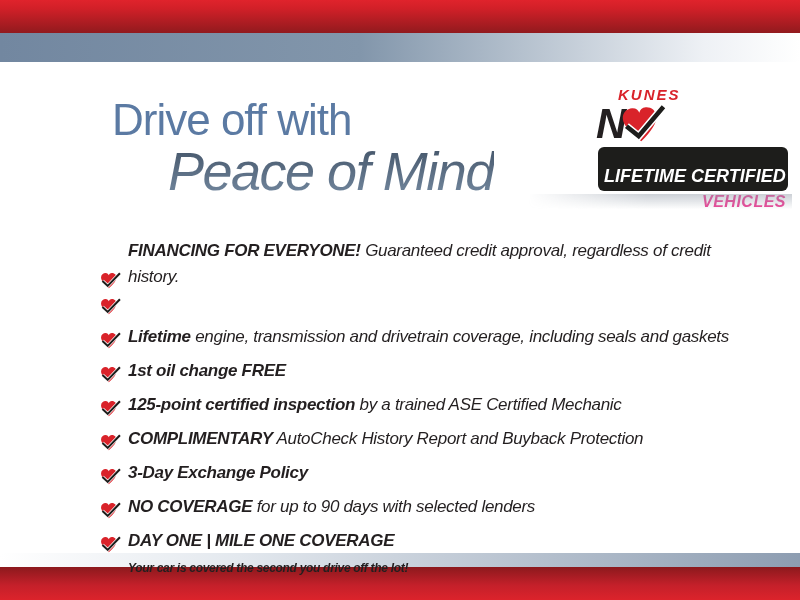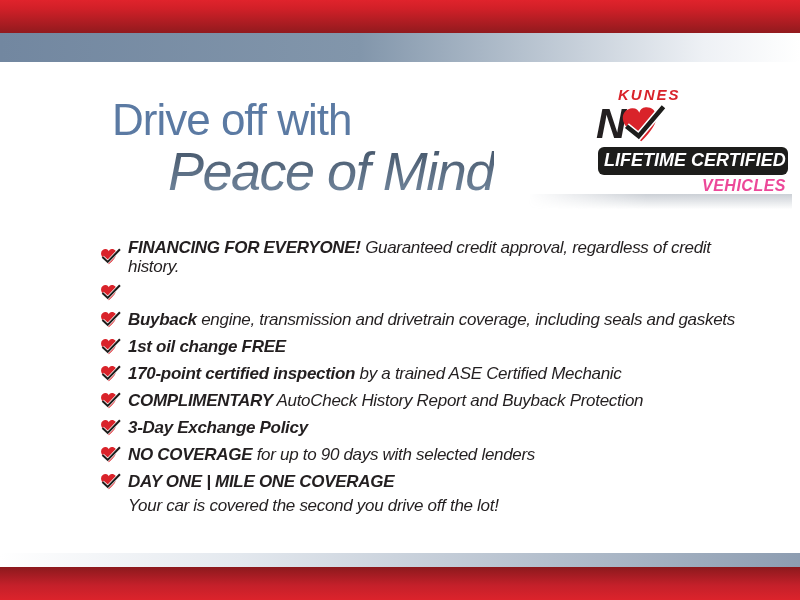--- a/index.html
+++ b/index.html
@@ -52,50 +52,50 @@
   .logo-main{
     display:flex;align-items:flex-end;margin-top:1px;margin-left:-2px;
     font-size:42px;font-weight:900;font-style:italic;color:#231f20;
     letter-spacing:-1px;line-height:0.95;white-space:nowrap;
   }
   .logo-heart{width:46px;height:40px;margin:0 -3px -1px -4px;transform:rotate(-4deg);}
   .logo-bar{
     margin-top:3px;width:178px;
     background:#1d1d1b;border-radius:6px;
     color:#ffffff;font-size:18px;font-weight:700;font-style:italic;
-    text-align:center;padding:3px 6px 4px 6px;white-space:nowrap;
+    text-align:center;padding:19px 6px 4px 6px;white-space:nowrap;
     letter-spacing:0px;
   }
   .logo-vehicles{
     margin-top:2px;text-align:right;padding-right:4px;
     font-size:16px;font-weight:700;font-style:italic;color:#ec4899;
     letter-spacing:0.5px;
   }
   .logo-fade{
     position:absolute;left:528px;top:194px;width:264px;height:18px;
     background:linear-gradient(180deg,rgba(140,150,163,0.45) 0%,rgba(255,255,255,0) 85%);
     -webkit-mask-image:linear-gradient(to right,transparent 0%,#000 45%);
     mask-image:linear-gradient(to right,transparent 0%,#000 45%);
   }
   
   .benefits{
     position:absolute;left:100px;top:238px;width:660px;
     font-style:italic;color:#231f20;
   }
   .benefit{
-    display:flex;align-items:center;margin-bottom:8px;
-    font-size:17px;line-height:19px;letter-spacing:-0.3px;
+    display:flex;align-items:flex-end;margin-bottom:8px;
+    font-size:17px;line-height:26px;letter-spacing:-0.3px;
   }
   .bullet{flex:0 0 auto;width:21px;height:18px;margin-right:7px;margin-top:0px;}
   .bullet svg{width:21px;height:18px;}
   .benefit b{font-weight:700;}
   .benefit .reg{font-weight:400;}
   .subline{
     margin:-3px 0 8px 28px;
-    font-size:17px;line-height:19px;letter-spacing:-0.3px;font-weight:400;
+    font-size:12px;line-height:19px;letter-spacing:-0.3px;font-weight:700;
   }
   .defs{position:absolute;width:0;height:0;overflow:hidden;}
 </style>
 </head>
 <body>
 
 <svg class="defs" xmlns="http://www.w3.org/2000/svg">
   <symbol id="heart-check" viewBox="0 0 120 100">
     <path d="M50 92 C22 68 6 46 6 30 C6 13 19 4 32 4 C42 4 48 10 50 17 C52 10 58 4 68 4 C81 4 94 13 94 30 C94 46 78 68 50 92 Z" fill="#d9232a"></path>
     <path d="M14 50 L44 78 L114 6" fill="none" stroke="#ffffff" stroke-width="20"></path>
@@ -136,35 +136,35 @@
   <div class="benefit">
     <span class="bullet"><svg>
           <use href="#heart-check"></use>
         </svg></span>
   </div>
 
   <div class="benefit">
     <span class="bullet"><svg>
           <use href="#heart-check"></use>
         </svg></span>
-    <span class="text"><b>Buyback</b><span class="reg"> engine, transmission and drivetrain coverage, including seals and gaskets</span></span>
+    <span class="text"><b>Lifetime</b><span class="reg"> engine, transmission and drivetrain coverage, including seals and gaskets</span></span>
   </div>
 
   <div class="benefit">
     <span class="bullet"><svg>
           <use href="#heart-check"></use>
         </svg></span>
     <span class="text"><b>1st oil change FREE</b><span class="reg"></span></span>
   </div>
 
   <div class="benefit">
     <span class="bullet"><svg>
           <use href="#heart-check"></use>
         </svg></span>
-    <span class="text"><b>170-point certified inspection</b><span class="reg"> by a trained ASE Certified Mechanic</span></span>
+    <span class="text"><b>125-point certified inspection</b><span class="reg"> by a trained ASE Certified Mechanic</span></span>
   </div>
 
   <div class="benefit">
     <span class="bullet"><svg>
           <use href="#heart-check"></use>
         </svg></span>
     <span class="text"><b>COMPLIMENTARY</b><span class="reg"> AutoCheck History Report and Buyback Protection</span></span>
   </div>
 
   <div class="benefit">

